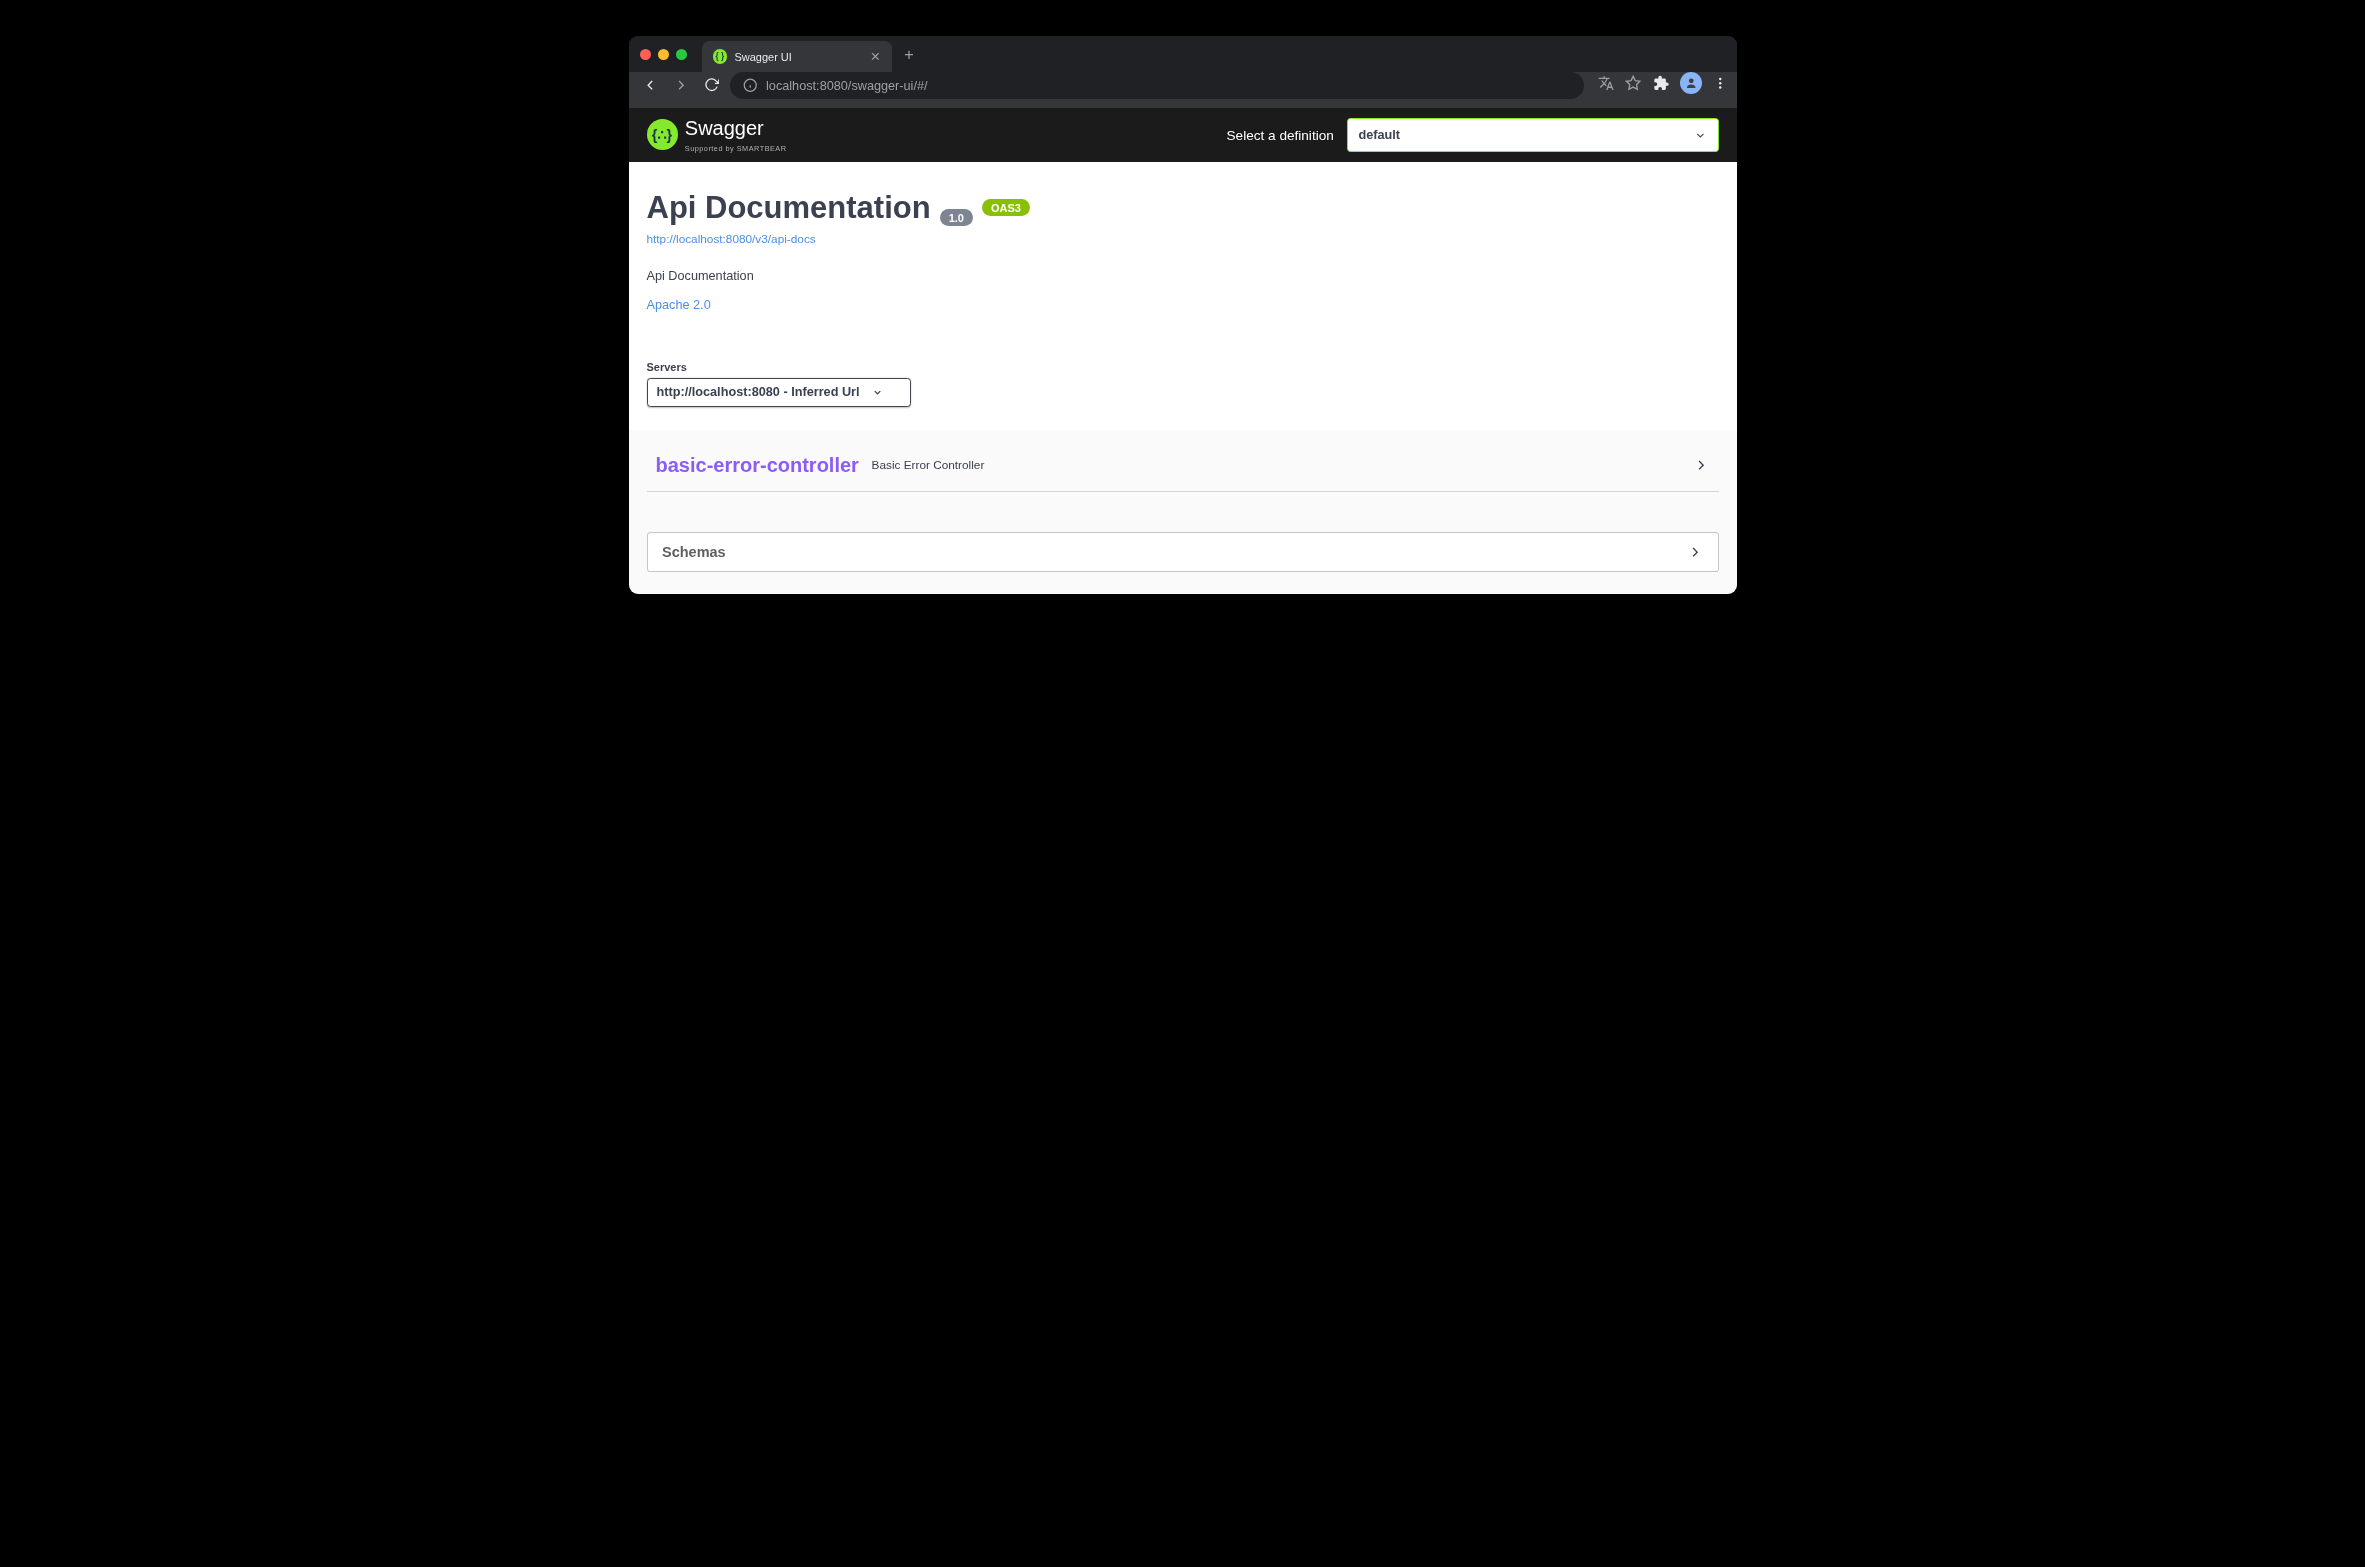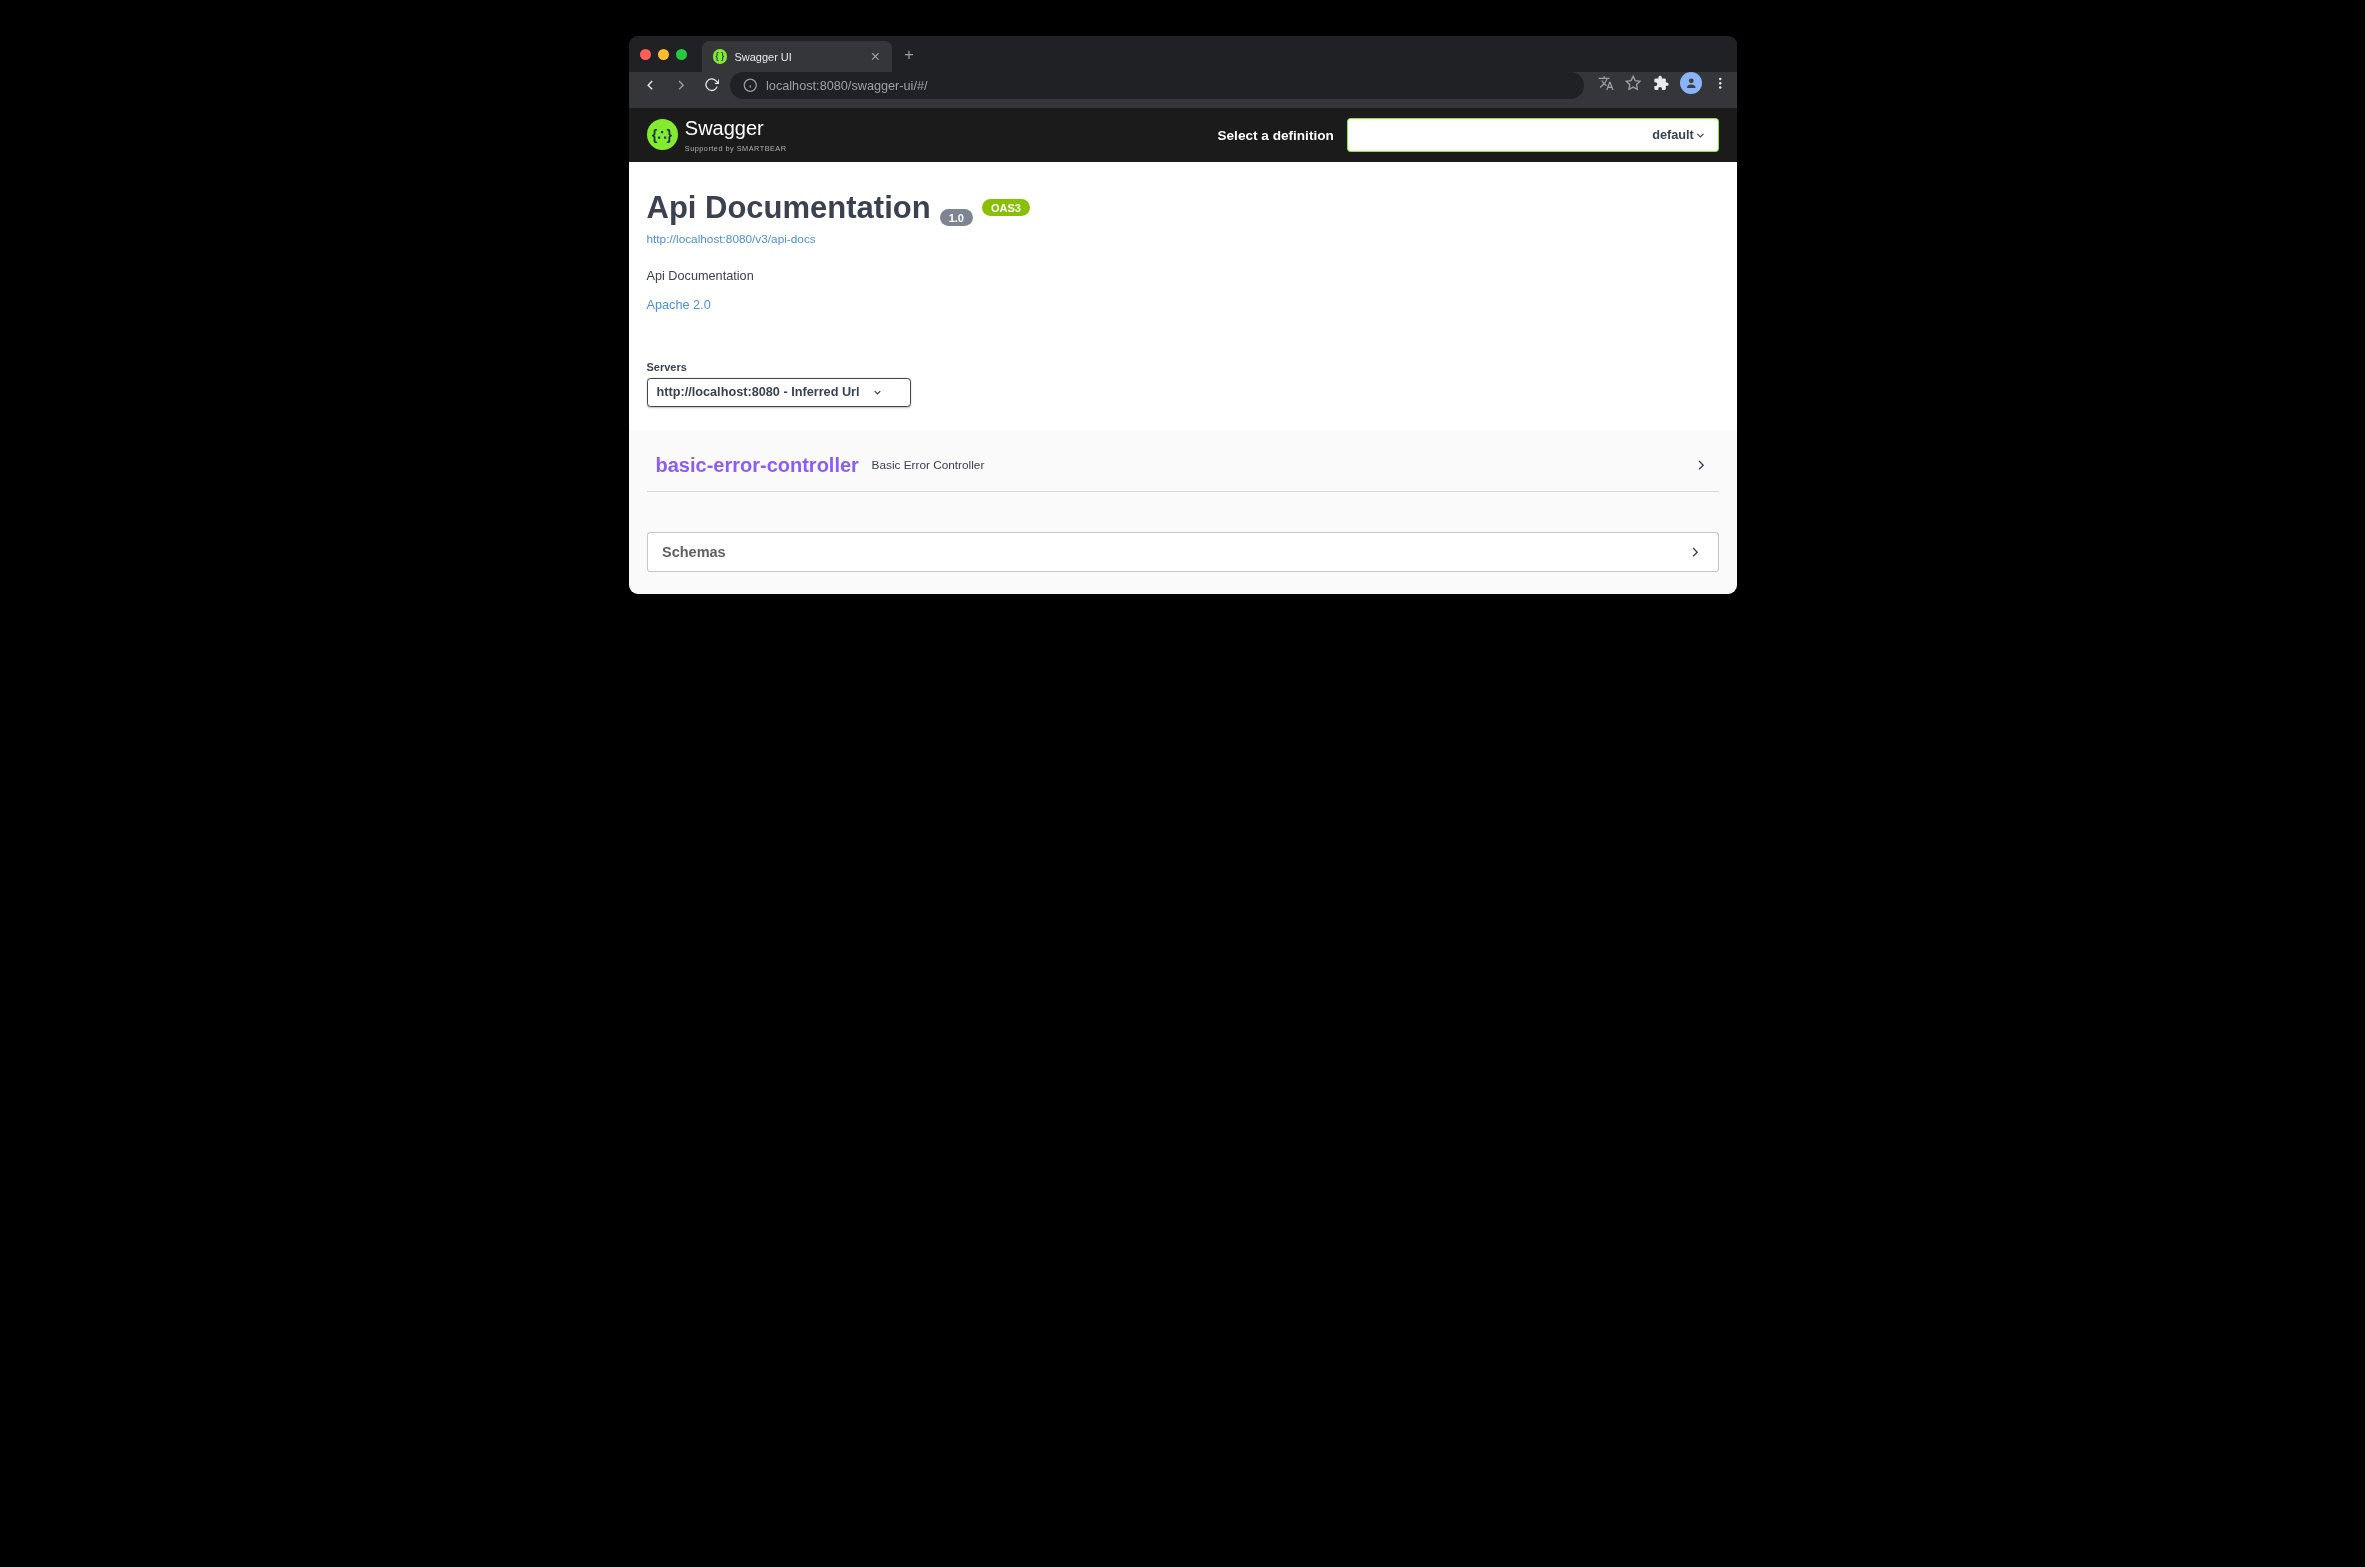--- a/index.html
+++ b/index.html
@@ -91,34 +91,34 @@
 .swagger-logo { display: flex; align-items: center; gap: 7.3px; }
 .swagger-logo-icon {
   width: 31px; height: 31px; border-radius: 50%;
   background: #85ea2d;
   display:flex; align-items:center; justify-content:center;
   color: #173647; font-weight: bold; font-size: 14.5px;
 }
 .swagger-logo-text { color: #fff; font-size: 20px; display:flex; flex-direction:column; line-height:1; }
 .swagger-logo-sub { color: #b0b0b0; font-size: 7.3px; letter-spacing: 0.5px; margin-top:7px;}
 .topbar-spacer { flex: 1; }
-.select-def-label { color: #fff; font-weight: 700; font-size: 13.6px; margin-right: 12.7px; }
+.select-def-label { color: #fff; font-weight: 400; font-size: 13.6px; margin-right: 12.7px; }
 .def-select {
   background: #fff;
   border: 1.8px solid #85ea2d;
   border-radius: 3.6px;
   height: 31px;
   width: 372px;
   display: flex;
   align-items: center;
   padding: 16px 11px;
   color: #3b4151;
   font-size: 12.7px;
   font-weight: 600;
-  justify-content: flex-end;
+  justify-content: space-between;
   cursor: pointer;
 }
 
 .page {
   background: #fafafa;
 }
 .info-section {
   background: #fff;
   padding: 27px 18px 36px 18px;
 }

